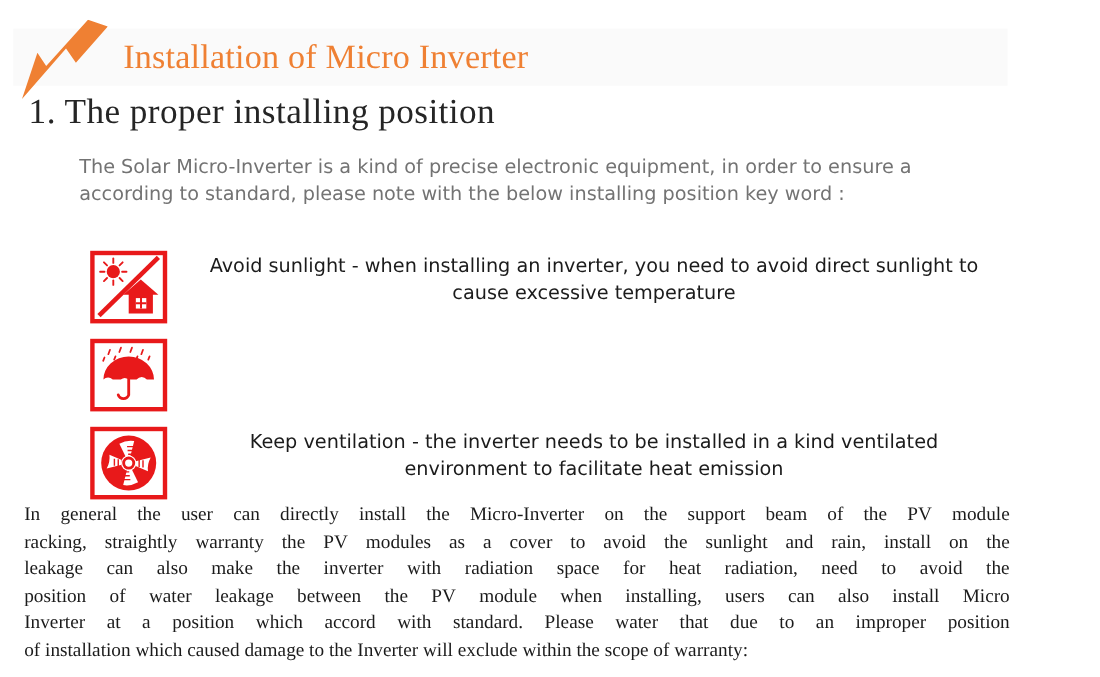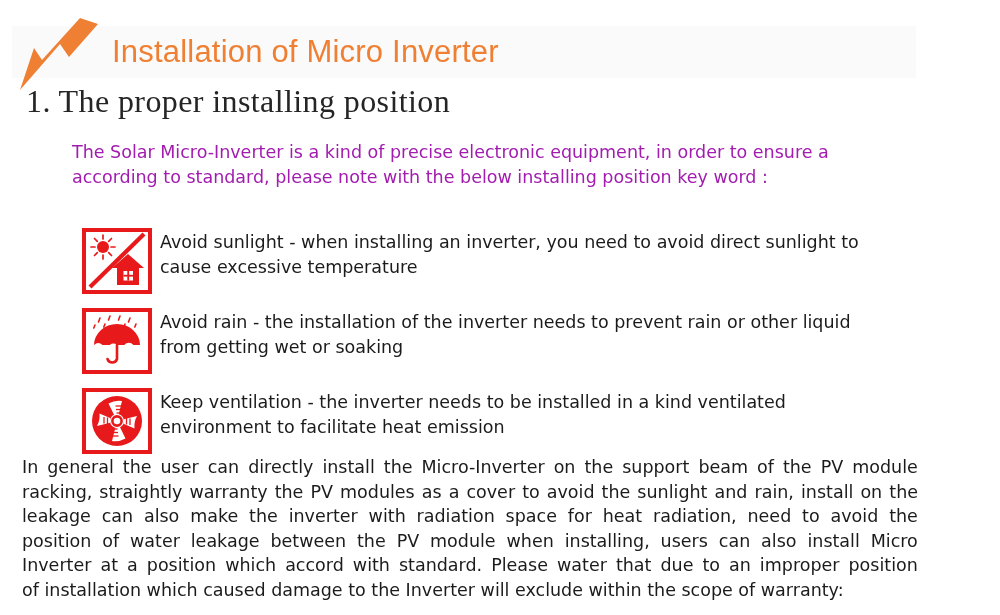--- a/index.html
+++ b/index.html
@@ -18,71 +18,72 @@
   }
   .header-band{
     position:absolute; left:12px; top:26px; width:904px; height:52px;
     background:#fafafa;
   }
   .bolt{
     position:absolute; left:20px; top:18px; width:78px; height:72px;
   }
   .header-title{
     position:absolute; left:112px; top:28px;
-    font-family:Liberation Sans, sans-serif;
+    font-family:Liberation Serif, serif;
     font-size:31px; line-height:47px;
     color:#ef8033; letter-spacing:.2px; white-space:nowrap;
   }
 
   
   .section-heading{
     position:absolute; left:26px; top:84px;
     font-family:Liberation Serif, serif;
     font-size:32px; line-height:34px; font-weight:400;
     color:#252525; letter-spacing:.4px; white-space:nowrap;
   }
 
   
   .intro{
     position:absolute; left:72px; top:140px; width:840px;
     font-family:"DejaVu Sans", sans-serif;
-    font-size:17.5px; line-height:24.5px; color:#a21caf;
+    font-size:17.5px; line-height:24.5px; color:#737373;
   }
   .intro div{white-space:nowrap;}
 
   
   .rows{position:absolute; left:0; top:224px; width:1000px;}
   .krow{position:relative; height:80px;}
   .icon-box{
     position:absolute; left:82px; top:4px;
     width:70px; height:66px;
     box-sizing:border-box;
     border:4px solid #e8191a;
     background:#ffffff;
   }
   .icon-box svg{display:block;width:100%;height:100%;}
   .krow-text{
     position:absolute; left:160px; top:6px; width:760px;
-    text-align:left;
+    text-align:center;
     font-family:"DejaVu Sans", sans-serif;
     font-size:17.5px; line-height:25px; color:#1b1b1b;
   }
   .krow-text .l1,.krow-text .l2{white-space:nowrap;}
   .krow-text .l1{display:block;}
   .krow-text .l2{display:block;}
 
   
   .closing{
     position:absolute; left:22px; top:455px; width:896px;
     font-family:"DejaVu Sans", sans-serif;
     font-size:17.5px; line-height:24.5px; color:#1b1b1b;
   }
   .closing div{
     display:flex; justify-content:space-between;
     white-space:nowrap;
+    font-family:Liberation Serif, serif;
   }
   .closing div.last{display:block;}
 </style>
 </head>
 <body>
 
 <div class="header-wrap">
   <div class="header-band"></div>
 
   <div class="bolt">
@@ -147,24 +148,20 @@
           <line x1="39" y1="12" x2="37.8" y2="15"></line>
           <line x1="50" y1="12" x2="48.8" y2="15"></line>
           <line x1="9" y1="13" x2="7.8" y2="16"></line>
         </g>
 
         <path d="M8 33 A23 21 0 0 1 54 33 L47.5 33 A7 9 0 0 0 38.2 33
                  L31 33 A7 9 0 0 0 23.8 33 L16.5 33 A7 9 0 0 0 8 33 Z" fill="#e8191a"></path>
 
         <path d="M31 33 L31 47 A5 5 0 0 1 21.5 47" stroke="#e8191a" stroke-width="2.6" fill="none" stroke-linecap="round"></path>
       </svg>
-    </div>
-    <div class="krow-text">
-      <span class="l1">Avoid rain - the installation of the inverter needs to prevent rain or other liquid</span>
-      <span class="l2">from getting wet or soaking</span>
     </div>
   </div>
 
   <div class="krow">
     <div class="icon-box">
       <svg viewBox="0 0 62 58" xmlns="http://www.w3.org/2000/svg" aria-hidden="true">
         <circle cx="31" cy="29" r="25" fill="#e8191a"></circle>
 
         <g fill="#ffffff">
           <path d="M31 29 L36 9  A21 21 0 0 0 22.5 11.5 Z"></path>

